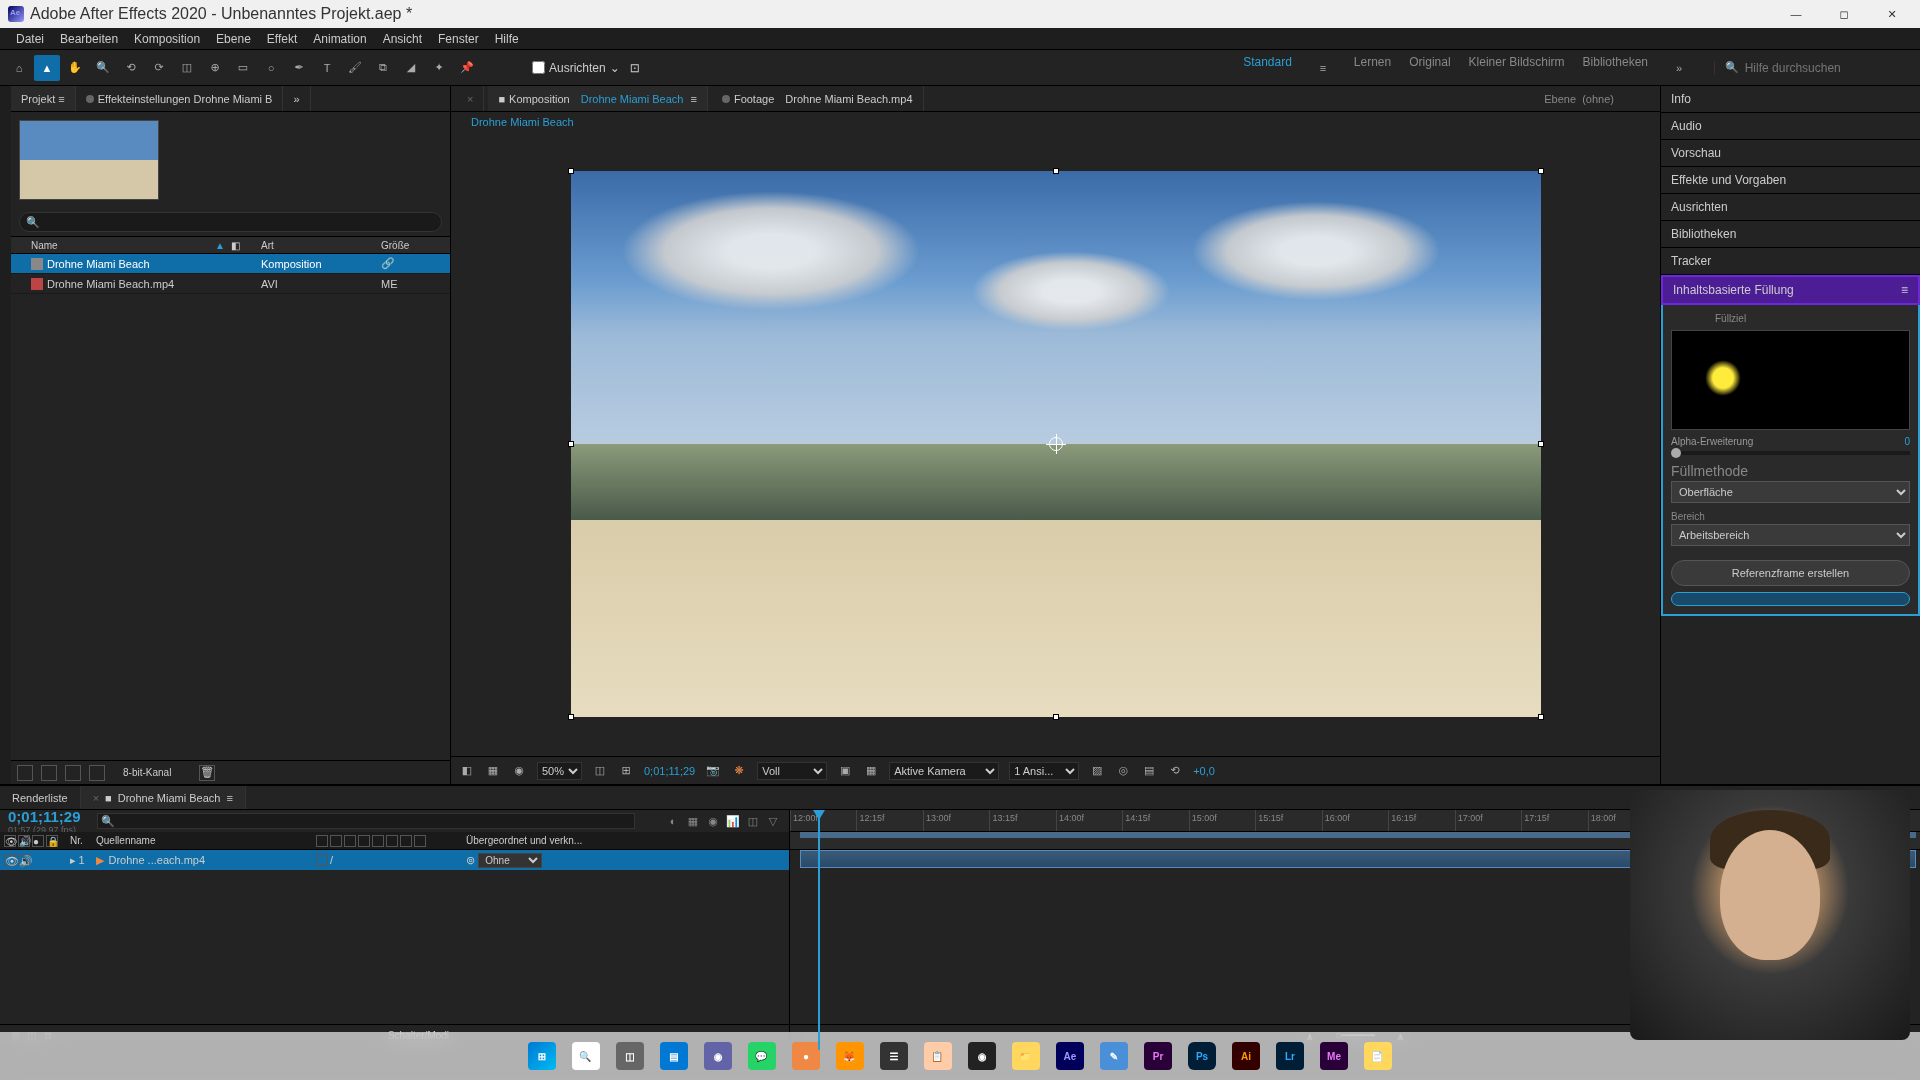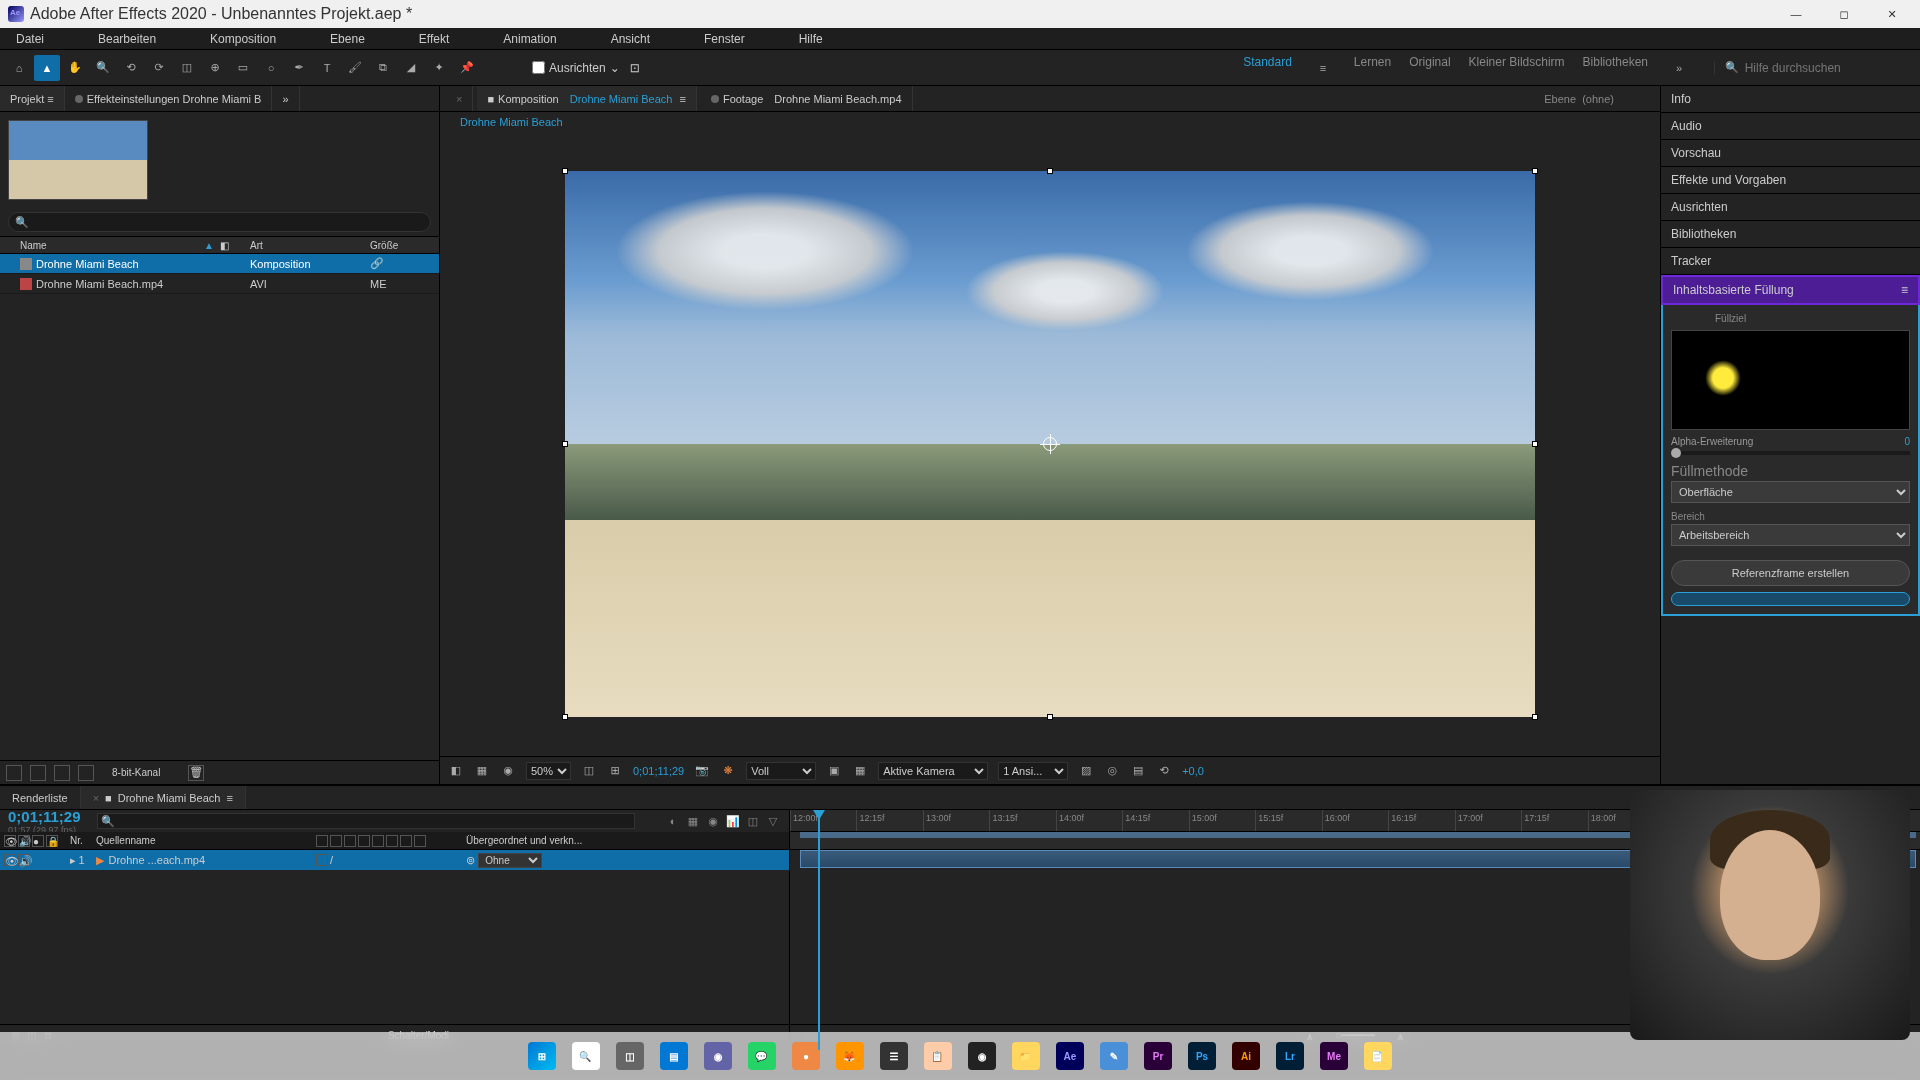--- a/index.html
+++ b/index.html
@@ -7,37 +7,37 @@
 
 
 .titlebar { height: 28px; background: #f0f0f0; color: #333; display: flex; align-items: center; padding: 0 8px; }
 .titlebar .logo { width: 16px; height: 16px; background: linear-gradient(135deg,#00005b,#9999ff); border-radius: 3px; margin-right: 6px; position: relative; }
 .titlebar .logo::after { content:"Ae"; color:#9999ff; font-weight:bold; font-size:8px; position:absolute; top:2px; left:2px; }
 .titlebar .title { flex: 1; font-size: 16px; }
 .titlebar .winbtns { display: flex; gap: 8px; }
 .winbtn { width: 40px; height: 24px; display:flex; align-items:center; justify-content:center; cursor:pointer; }
 
 
-.menubar { height: 22px; background: #1e1e1e; display: flex; align-items: center; padding: 0 8px; border-bottom: 1px solid #000; gap: 38px; }
+.menubar { height: 22px; background: #1e1e1e; display: flex; align-items: center; padding: 0 8px; border-bottom: 1px solid #000; }
 .menubar .menuitem { padding: 0 8px; font-size: 12px; cursor: pointer; }
 
 
 .toolbar { height: 36px; background: #232323; display: flex; align-items: center; padding: 0 6px; border-bottom: 1px solid #000; gap: 2px; }
 .tool { width: 26px; height: 26px; display:flex; align-items:center; justify-content:center; cursor:pointer; border-radius:2px; color:#aaa; }
 .tool.active { background: #0f6ea8; color:#fff; }
 .toolbar .spacer { flex: 1; }
 .workspace-tabs { display: flex; gap: 18px; margin-right: 20px; }
 .workspace-tab { color:#888; cursor:pointer; font-size:12px; }
 .workspace-tab.active { color:#2a9fd6; }
 .search-help { display:flex; align-items:center; gap:6px; width:200px; border-left:1px solid #333; padding-left:10px; }
 .search-help input { background:transparent; border:none; color:#999; outline:none; width:150px; font-size:12px; }
 .ausrichten-check { display:flex; align-items:center; gap:4px; margin:0 8px; font-size:12px; }
 
 
-.main { display:flex; height: 698px; }
+.main { display:flex; height: 698px; margin-left: 11px; }
 
 
 .projpanel { width: 440px; background:#232323; border-right:1px solid #000; display:flex; flex-direction:column; }
 .projtabs { height: 26px; display:flex; align-items:center; border-bottom:1px solid #000; }
 .projtab { padding:0 10px; height:100%; display:flex; align-items:center; font-size:11px; border-right:1px solid #333; cursor:pointer; }
 .projtab.active { background:#2a2a2a; }
 .projtab .dot { width:8px; height:8px; background:#666; border-radius:50%; margin-right:4px; }
 .projinfo { display:flex; padding:8px; gap:10px; }
 .projthumb { width: 140px; height: 80px; background: linear-gradient(to bottom, #5a8bc0 0%, #5a8bc0 50%, #d4c8a8 50%, #d4c8a8 100%); border:1px solid #444; }
 .projmeta { font-size:11px; color:#aaa; line-height:1.4; }
@@ -536,21 +536,21 @@
   <div class="taskicon">
       <div class="app" style="background:#00005b;color:#9999ff;text-align:center;">Ae</div>
     </div>
   <div class="taskicon">
       <div class="app" style="background:#4a90d9;">✎</div>
     </div>
   <div class="taskicon">
       <div class="app" style="background:#2a0038;color:#e879f9;">Pr</div>
     </div>
   <div class="taskicon">
-      <div class="app" style="background:#001e36;color:#31a8ff;">Ps</div>
+      <div class="app" style="background:#001e36;color:#31a8ff;border-radius:6px;">Ps</div>
     </div>
   <div class="taskicon">
       <div class="app" style="background:#330000;color:#ff9a00;">Ai</div>
     </div>
   <div class="taskicon">
       <div class="app" style="background:#001e36;color:#31a8ff;">Lr</div>
     </div>
   <div class="taskicon">
       <div class="app" style="background:#2a0038;color:#e879f9;">Me</div>
     </div>

